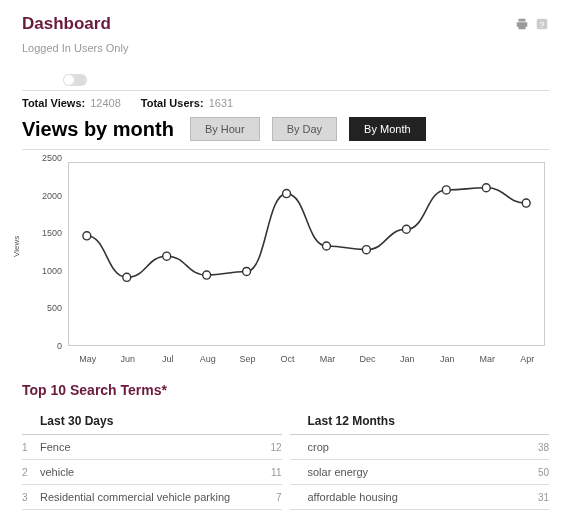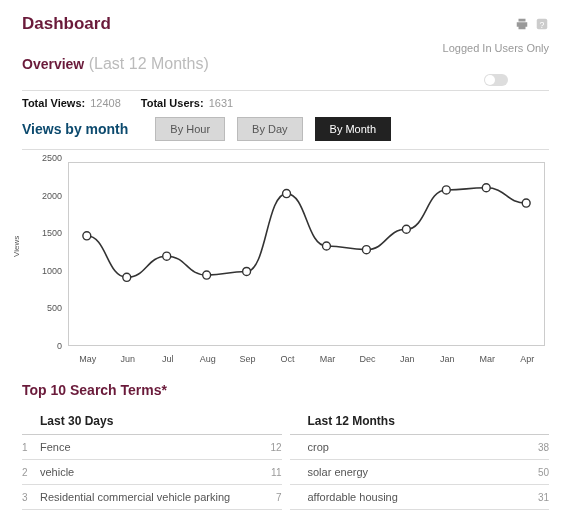--- a/index.html
+++ b/index.html
@@ -11,21 +11,21 @@
 .ov-row { display: flex; justify-content: space-between; align-items: center; border-bottom: 1px solid #ddd; padding-bottom: 4px; margin-bottom: 6px; }
 .ov-title { color: #6a1a3a; font-size: 14px; font-weight: 600; }
 .ov-sub { color: #bbb; font-weight: 400; }
 .logged-row { display: flex; align-items: center; gap: 20px; color: #999; font-size: 11px; flex-direction: column; }
 .toggle { width: 24px; height: 12px; background: #ddd; border-radius: 6px; position: relative; }
 .toggle::after { content: ""; position: absolute; left: 1px; top: 1px; width: 10px; height: 10px; background: #fff; border-radius: 50%; }
 .stats-row { display: flex; gap: 20px; font-size: 11px; margin-bottom: 8px; }
 .stat-label { font-weight: 700; color: #111; }
 .stat-val { color: #999; font-weight: 400; margin-left: 2px; }
 .vbm-row { display: flex; align-items: center; gap: 12px; border-bottom: 1px solid #ddd; padding-bottom: 8px; margin-bottom: 8px; }
-.vbm-title { color: #0c4a6e; font-size: 14px; font-weight: 600; margin-right: 15px; }
+.vbm-title { color: #000000; font-size: 20px; font-weight: 600; margin-right: 4px; }
 .tab-btn { font-size: 11px; padding: 5px 14px; border: 1px solid #bbb; background: #d8d8d8; color: #555; cursor: pointer; }
 .tab-btn.active { background: #222; color: #fff; border-color: #222; }
 .chart-wrap { position: relative; height: 210px; margin: 4px 0 14px 0; }
 .yaxis-title { position: absolute; left: -6px; top: 50%; transform: rotate(-90deg) translateX(50%); transform-origin: left center; font-size: 8px; color: #555; }
 .yticks { position: absolute; left: 14px; top: 0; bottom: 22px; width: 30px; }
 .ytick { position: absolute; right: 4px; font-size: 9px; color: #555; transform: translateY(-50%); }
 .plot { position: absolute; left: 46px; right: 4px; top: 4px; bottom: 22px; border: 1px solid #ccc; }
 .xticks { position: absolute; left: 48px; right: 4px; bottom: 0; height: 18px; }
 .xtick { position: absolute; font-size: 9px; color: #555; transform: translateX(-50%); top: 4px; }
 .top10-title { color: #6a1a3a; font-size: 14px; font-weight: 600; margin-bottom: 12px; }
@@ -55,24 +55,20 @@
     <span class="ico">
       <svg viewBox="0 0 16 16">
           <rect x="2" y="2" width="12" height="12" rx="2" fill="#ccc"></rect>
           <text x="8" y="12" text-anchor="middle" font-size="10" fill="#fff">?</text>
         </svg>
     </span>
   </div>
 </div>
 
 <div class="ov-row">
-  <div>
-    <span class="ov-title">Overview</span>
-    <span class="ov-sub">(Last 12 Months)</span>
-  </div>
   <div class="logged-row">
     <span>Logged In Users Only</span>
     <div class="toggle"></div>
   </div>
 </div>
 
 <div class="stats-row">
   <div>
     <span class="stat-label">Total Views:</span>
     <span class="stat-val">12408</span>

